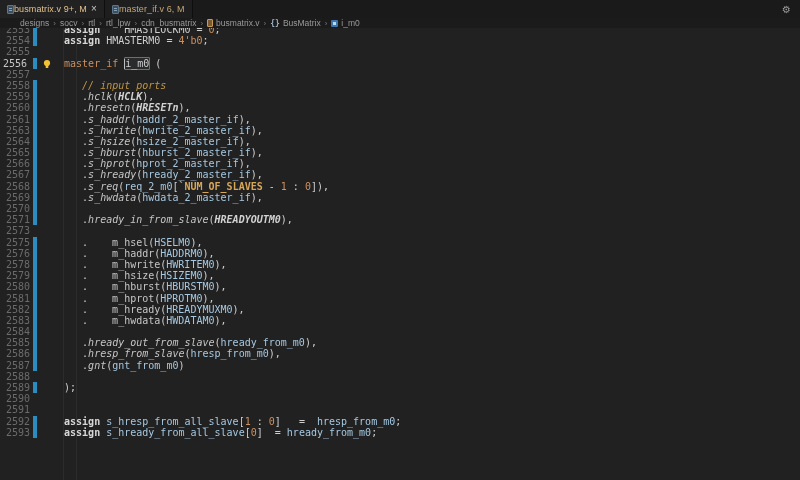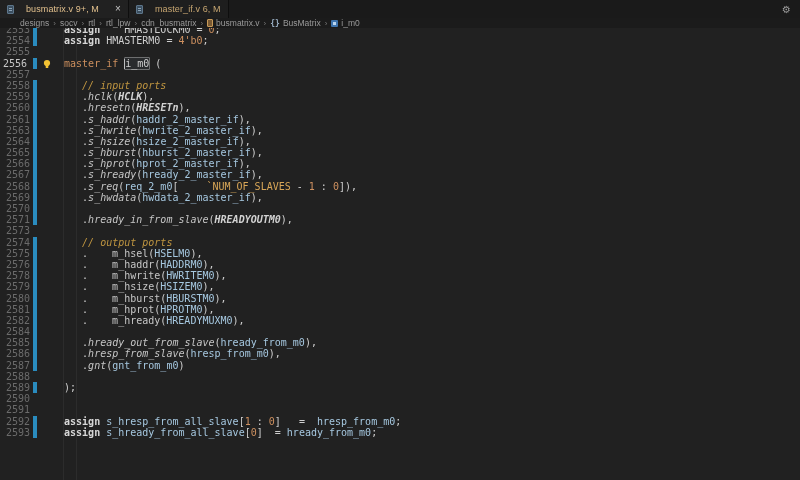--- a/index.html
+++ b/index.html
@@ -10,21 +10,21 @@
     -webkit-font-smoothing:antialiased;
   }
   .window{position:relative;width:800px;height:480px;background:#212121;}
 
   
   .tabbar{
     position:absolute;top:0;left:0;right:0;height:18px;
     background:#1a1a1a;display:flex;align-items:stretch;z-index:10;
   }
   .tab{
-    display:flex;align-items:center;gap:12px;padding:0 7px;
+    display:flex;align-items:center;gap:0;padding:0 7px;
     font-size:9px;letter-spacing:.1px;
     background:#1e1e1e;color:#c7a671;border-right:1px solid #0e0e0e;
     cursor:pointer;white-space:nowrap;
   }
   .tab.active{background:#212121;color:#e2c08d;}
   .ficon{
     display:inline-block;width:7px;height:9px;border-radius:1px;
     background:#3c4f60;border:1px solid #5d7避ignore:none;
     border:1px solid #5d768b;box-sizing:border-box;position:relative;flex:none;
   }
@@ -62,21 +62,21 @@
   .chbar{position:absolute;left:33px;top:0;bottom:0;width:4px;background:#2a8cbf;}
   .bulb{position:absolute;left:42px;top:1px;width:10px;height:10px;cursor:pointer;}
   pre.codeln{margin:0;white-space:pre;color:#cfcfcf;font-family:inherit;font-size:inherit;line-height:inherit;}
   span.kwd{font-weight:bold;color:#d6d6d6;}
   span.com{color:#bf9540;font-style:italic;}
   span.typ{color:#cc8f5e;}
   span.prt{color:#c6c6c6;font-style:italic;}
   span.prt2{color:#c6c6c6;margin-left:24px;}
   span.sig{color:#a6c8e0;}
   span.sigi{color:#d2d2d2;font-style:italic;font-weight:bold;}
-  span.mac{color:#d8a657;font-weight:normal;margin-left:28px;}
+  span.mac{color:#d8a657;font-weight:bold;}
   span.num{color:#cf9160;}
   span.cur{display:inline-block;width:0;border-left:1px solid #ececec;height:10px;vertical-align:-2px;}
   span.occ{border:1px solid rgba(165,165,165,0.55);border-radius:1px;margin:-1px;background:rgba(95,115,135,0.12);}
 </style>
 </head>
 <body>
 
 <div class="window">
 
   <div class="tabbar">
@@ -265,27 +265,20 @@
           <pre class="codeln"><span class="pln">    .</span><span class="prt">hready_in_from_slave</span><span class="pln">(</span><span class="sigi">HREADYOUTM0</span><span class="pln">),</span></pre>
         </div>
         <div class="line">
           <div class="gut">
             <div class="lnum">2573</div>
           </div>
           <pre class="codeln"></pre>
         </div>
         <div class="line">
           <div class="gut">
-            <div class="lnum">2574</div>
-            <div class="chbar"></div>
-          </div>
-          <pre class="codeln"><span class="pln">    </span><span class="com">// output ports</span></pre>
-        </div>
-        <div class="line">
-          <div class="gut">
             <div class="lnum">2575</div>
             <div class="chbar"></div>
           </div>
           <pre class="codeln"><span class="pln">    .</span><span class="prt2">m_hsel</span><span class="pln">(</span><span class="sig">HSELM0</span><span class="pln">),</span></pre>
         </div>
         <div class="line">
           <div class="gut">
             <div class="lnum">2576</div>
             <div class="chbar"></div>
           </div>
@@ -318,20 +311,27 @@
             <div class="chbar"></div>
           </div>
           <pre class="codeln"><span class="pln">    .</span><span class="prt2">m_hprot</span><span class="pln">(</span><span class="sig">HPROTM0</span><span class="pln">),</span></pre>
         </div>
         <div class="line">
           <div class="gut">
             <div class="lnum">2582</div>
             <div class="chbar"></div>
           </div>
           <pre class="codeln"><span class="pln">    .</span><span class="prt2">m_hready</span><span class="pln">(</span><span class="sig">HREADYMUXM0</span><span class="pln">),</span></pre>
+        </div>
+        <div class="line">
+          <div class="gut">
+            <div class="lnum">2583</div>
+            <div class="chbar"></div>
+          </div>
+          <pre class="codeln"><span class="pln">    .</span><span class="prt2">m_hwdata</span><span class="pln">(</span><span class="sig">HWDATAM0</span><span class="pln">),</span></pre>
         </div>
         <div class="line">
           <div class="gut">
             <div class="lnum">2584</div>
             <div class="chbar"></div>
           </div>
           <pre class="codeln"></pre>
         </div>
         <div class="line">
           <div class="gut">

